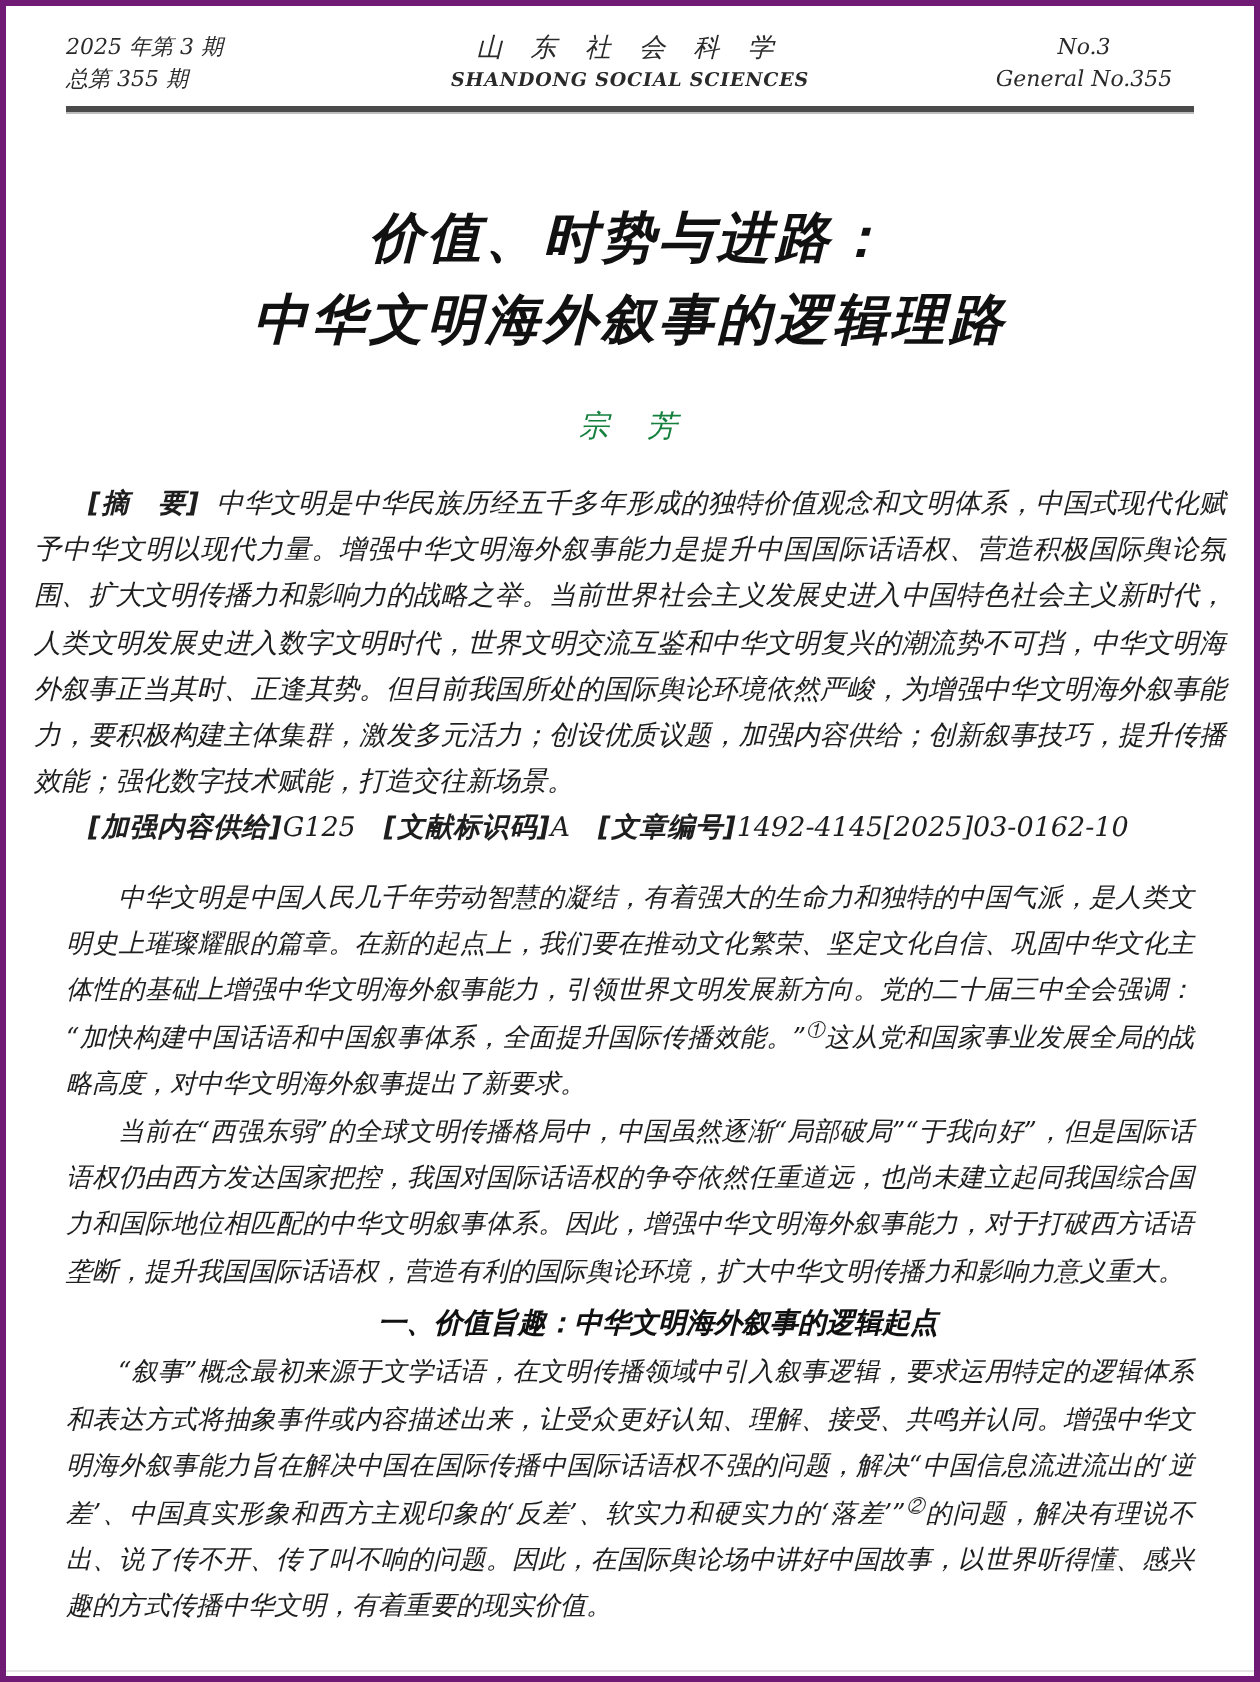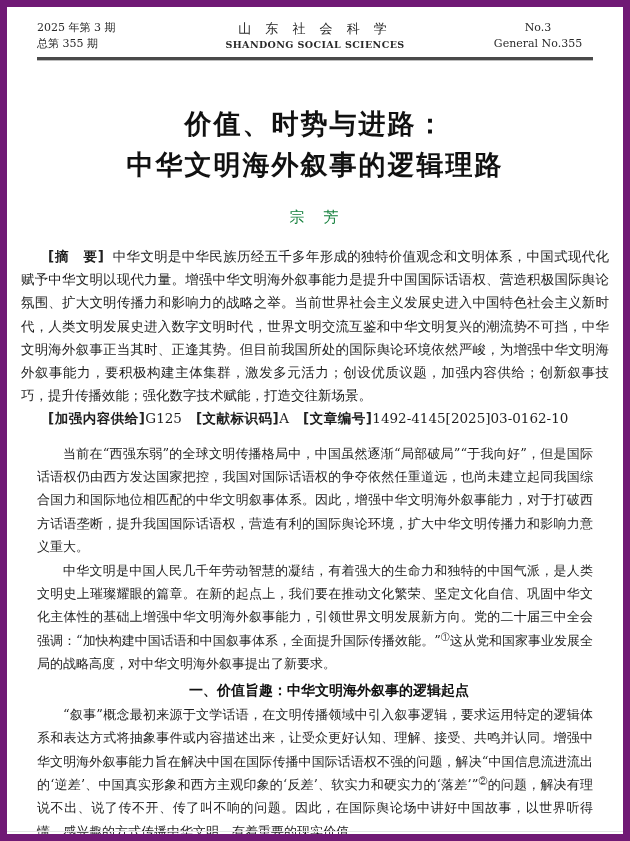--- a/index.html
+++ b/index.html
@@ -8,23 +8,24 @@
     background: #f4f4f4;
     font-family: "DejaVu Serif", "Liberation Serif", serif;
   }
   .page {
     position: relative;
     width: 630px;
     height: 841px;
     box-sizing: border-box;
     margin: 0 auto;
     background: #ffffff;
-    border: 7px solid #701a75;
+    border: 3px solid #701a75;
     color: #1e1e1e;
     overflow: hidden;
+    font-style: italic;
   }
   
   .page-header {
     display: flex;
     justify-content: space-between;
     align-items: flex-start;
     padding: 13px 30px 0 30px;
   }
   .hdr-col { font-size: 11px; line-height: 16px; color: #2a2a2a; }
   .hdr-left { text-align: left; min-width: 110px; }
@@ -132,21 +133,21 @@
   </h1>
 
   <div class="author">宗　芳</div>
 
   <section class="front-matter">
     <p><span class="fm-label">[摘　要]</span><span>中华文明是中华民族历经五千多年形成的独特价值观念和文明体系，中国式现代化赋予中华文明以现代力量。增强中华文明海外叙事能力是提升中国国际话语权、营造积极国际舆论氛围、扩大文明传播力和影响力的战略之举。当前世界社会主义发展史进入中国特色社会主义新时代，人类文明发展史进入数字文明时代，世界文明交流互鉴和中华文明复兴的潮流势不可挡，中华文明海外叙事正当其时、正逢其势。但目前我国所处的国际舆论环境依然严峻，为增强中华文明海外叙事能力，要积极构建主体集群，激发多元活力；创设优质议题，加强内容供给；创新叙事技巧，提升传播效能；强化数字技术赋能，打造交往新场景。</span></p>
     <p><span class="meta-group"><span class="fm-label">[加强内容供给]</span><span>G125</span></span><span class="meta-group"><span class="fm-label">[文献标识码]</span><span>A</span></span><span class="meta-group"><span class="fm-label">[文章编号]</span><span>1492-4145[2025]03-0162-10</span></span></p>
   </section>
 
   <main class="body-text">
+    <p class="body-para"><span>中华文明是中国人民几千年劳动智慧的凝结，有着强大的生命力和独特的中国气派，是人类文明史上璀璨耀眼的篇章。在新的起点上，我们要在推动文化繁荣、坚定文化自信、巩固中华文化主体性的基础上增强中华文明海外叙事能力，引领世界文明发展新方向。党的二十届三中全会强调：“加快构建中国话语和中国叙事体系，全面提升国际传播效能。”</span><sup class="fn">①</sup><span>这从党和国家事业发展全局的战略高度，对中华文明海外叙事提出了新要求。</span></p>
     <p class="body-para">当前在“西强东弱”的全球文明传播格局中，中国虽然逐渐“局部破局”“于我向好”，但是国际话语权仍由西方发达国家把控，我国对国际话语权的争夺依然任重道远，也尚未建立起同我国综合国力和国际地位相匹配的中华文明叙事体系。因此，增强中华文明海外叙事能力，对于打破西方话语垄断，提升我国国际话语权，营造有利的国际舆论环境，扩大中华文明传播力和影响力意义重大。</p>
-    <p class="body-para"><span>中华文明是中国人民几千年劳动智慧的凝结，有着强大的生命力和独特的中国气派，是人类文明史上璀璨耀眼的篇章。在新的起点上，我们要在推动文化繁荣、坚定文化自信、巩固中华文化主体性的基础上增强中华文明海外叙事能力，引领世界文明发展新方向。党的二十届三中全会强调：“加快构建中国话语和中国叙事体系，全面提升国际传播效能。”</span><sup class="fn">①</sup><span>这从党和国家事业发展全局的战略高度，对中华文明海外叙事提出了新要求。</span></p>
     <h2 class="section-heading">一、价值旨趣：中华文明海外叙事的逻辑起点</h2>
     <p class="body-para"><span>“叙事”概念最初来源于文学话语，在文明传播领域中引入叙事逻辑，要求运用特定的逻辑体系和表达方式将抽象事件或内容描述出来，让受众更好认知、理解、接受、共鸣并认同。增强中华文明海外叙事能力旨在解决中国在国际传播中国际话语权不强的问题，解决“中国信息流进流出的‘逆差’、中国真实形象和西方主观印象的‘反差’、软实力和硬实力的‘落差’”</span><sup class="fn">②</sup><span>的问题，解决有理说不出、说了传不开、传了叫不响的问题。因此，在国际舆论场中讲好中国故事，以世界听得懂、感兴趣的方式传播中华文明，有着重要的现实价值。</span></p>
   </main>
 
   <div class="page-bottom-edge"></div>
 
 </div>
 
 </body></html>

